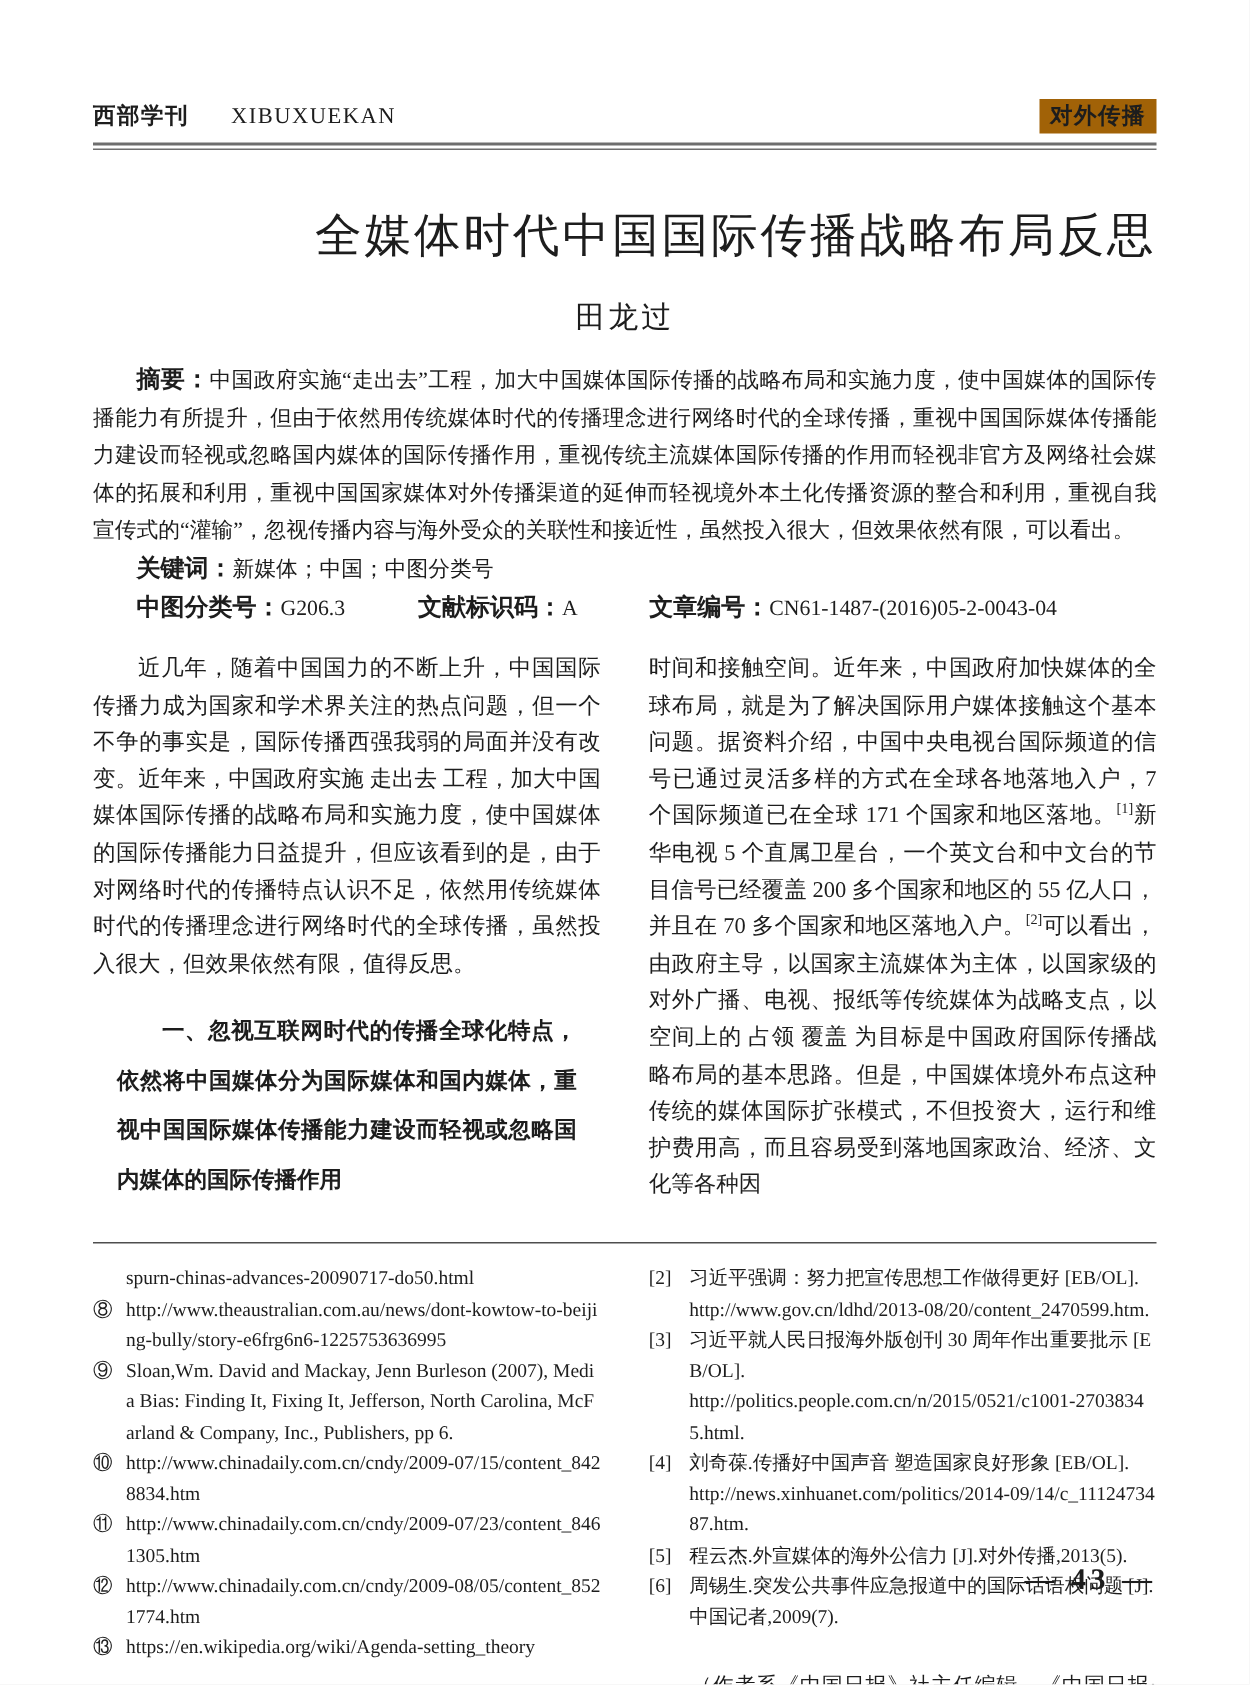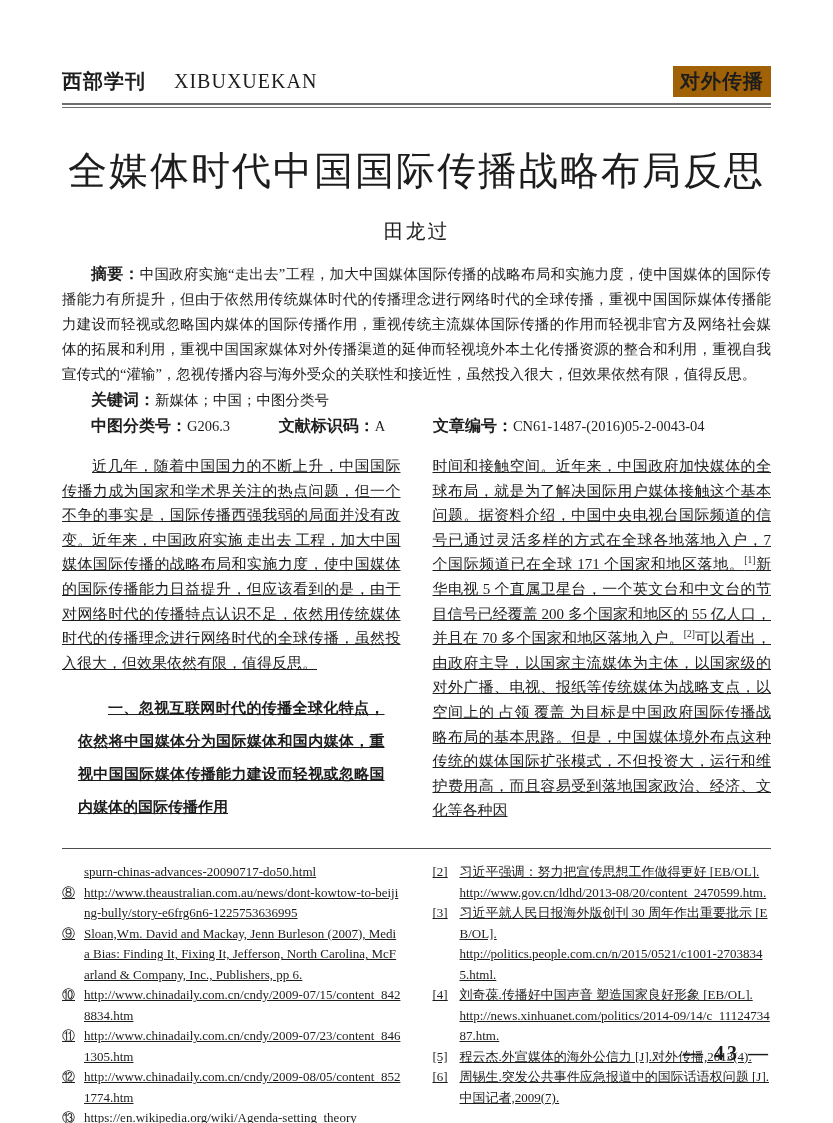--- a/index.html
+++ b/index.html
@@ -3,36 +3,36 @@
 <meta charset="utf-8">
 <style>
   html,body { margin:0; padding:0; background:#f2f2f2; }
   .page {
     width:833px; height:1123px; margin:0 auto; background:#ffffff;
     box-sizing:border-box; padding:66px 62px 0 62px; position:relative;
     font-family:"Liberation Serif","DejaVu Serif",serif; color:#1d1d1d;
     overflow:hidden;
   }
   
-  .hdr { display:flex; justify-content:space-between; align-items:center; font-size:20px; }
+  .hdr { display:flex; justify-content:space-between; align-items:center; font-size:15px; }
   .hdr-left { display:flex; align-items:baseline; gap:16px; }
   .journal-cn { font-family:"Liberation Sans","DejaVu Sans",sans-serif; font-weight:bold; letter-spacing:1px; }
   .journal-en { letter-spacing:1px;margin-left:12px; }
   .column-badge { background:#a16207; font-family:"Liberation Sans","DejaVu Sans",sans-serif; font-weight:bold; padding:2px 7px; letter-spacing:1px; }
   .double-rule { margin-top:6px; height:2px; border-top:2px solid #6e6e6e; border-bottom:1px solid #6e6e6e; }
   
-  .title { text-align:center; font-size:39px; font-weight:500; letter-spacing:2px; margin:36px 0 12px 0; }
+  .title { text-align:right; font-size:31px; font-weight:500; letter-spacing:2px; margin:36px 0 12px 0; }
   .author { text-align:center; font-size:20px; margin-top:20px; letter-spacing:2px; }
   
   .front { margin-top:16px; font-size:14.5px; line-height:25px; }
   .front p { margin:0; text-indent:2em; text-align:justify; }
   .label { font-family:"Liberation Sans","DejaVu Sans",sans-serif; font-weight:bold; font-size:16px; }
   .meta-gap { margin-left:3.1em; }
   
-  .columns { display:flex; gap:32px;text-decoration:underline; }
+  .columns { display:flex; gap:32px; }
   .body-cols { margin-top:15px; }
   .col { flex:1 1 0; min-width:0; }
   .body-p { font-size:15px; line-height:24.6px; text-align:justify; text-indent:2em; margin:0; }
   .body-h { font-size:15px; line-height:33px; text-align:justify; text-indent:2em; margin:16px;
             font-family:"Liberation Sans","DejaVu Sans",sans-serif; font-weight:bold; }
   .noindent { text-indent:0; }
   sup { font-size:9.5px; line-height:0; vertical-align:super; }
   
   .fn-rule { border-top:1px solid #4e4e4e; margin-top:9px; }
   .footnotes { margin-top:13px; font-size:13px; line-height:20.5px; }
@@ -56,21 +56,21 @@
       <span class="journal-en">XIBUXUEKAN</span>
     </div>
     <div class="column-badge">对外传播</div>
   </div>
   <div class="double-rule"></div>
 
   <h1 class="title">全媒体时代中国国际传播战略布局反思</h1>
   <div class="author">田龙过</div>
 
   <div class="front">
-    <p><span class="label">摘要：</span><span>中国政府实施“走出去”工程，加大中国媒体国际传播的战略布局和实施力度，使中国媒体的国际传播能力有所提升，但由于依然用传统媒体时代的传播理念进行网络时代的全球传播，重视中国国际媒体传播能力建设而轻视或忽略国内媒体的国际传播作用，重视传统主流媒体国际传播的作用而轻视非官方及网络社会媒体的拓展和利用，重视中国国家媒体对外传播渠道的延伸而轻视境外本土化传播资源的整合和利用，重视自我宣传式的“灌输”，忽视传播内容与海外受众的关联性和接近性，虽然投入很大，但效果依然有限，值得反思。</span></p>
+    <p><span class="label">摘要：</span><span>中国政府实施“走出去”工程，加大中国媒体国际传播的战略布局和实施力度，使中国媒体的国际传播能力有所提升，但由于依然用传统媒体时代的传播理念进行网络时代的全球传播，重视中国国际媒体传播能力建设而轻视或忽略国内媒体的国际传播作用，重视传统主流媒体国际传播的作用而轻视非官方及网络社会媒体的拓展和利用，重视中国国家媒体对外传播渠道的延伸而轻视境外本土化传播资源的整合和利用，重视自我宣传式的“灌输”，忽视传播内容与海外受众的关联性和接近性，虽然投入很大，但效果依然有限，可以看出。</span></p>
     <p><span class="label">关键词：</span><span>新媒体；中国；中图分类号</span></p>
     <p>
       <span><span class="label">中图分类号：</span><span>G206.3</span></span>
       <span class="meta-gap"><span class="label">文献标识码：</span><span>A</span></span>
       <span class="meta-gap"><span class="label">文章编号：</span><span>CN61-1487-(2016)05-2-0043-04</span></span>
     </p>
   </div>
 
   <main class="columns body-cols">
     <div class="col">
@@ -128,21 +128,21 @@
           <span class="fn-t pre">习近平就人民日报海外版创刊 30 周年作出重要批示 [EB/OL].
 http://politics.people.com.cn/n/2015/0521/c1001-27038345.html.</span>
         </div>
       <div class="fn">
           <span class="fn-m wide">[4]</span>
           <span class="fn-t pre">刘奇葆.传播好中国声音 塑造国家良好形象 [EB/OL].
 http://news.xinhuanet.com/politics/2014-09/14/c_1112473487.htm.</span>
         </div>
       <div class="fn">
           <span class="fn-m wide">[5]</span>
-          <span class="fn-t pre">程云杰.外宣媒体的海外公信力 [J].对外传播,2013(4).</span>
+          <span class="fn-t pre">程云杰.外宣媒体的海外公信力 [J].对外传播,2013(5).</span>
         </div>
       <div class="fn">
           <span class="fn-m wide">[6]</span>
           <span class="fn-t pre">周锡生.突发公共事件应急报道中的国际话语权问题 [J].中国记者,2009(7).</span>
         </div>
       <div class="author-note">（作者系《中国日报》社主任编辑、《中国日报·香港版》及亚太分社副总编）</div>
     </div>
   </section>
 
   <div class="page-num">— 43 —</div>

